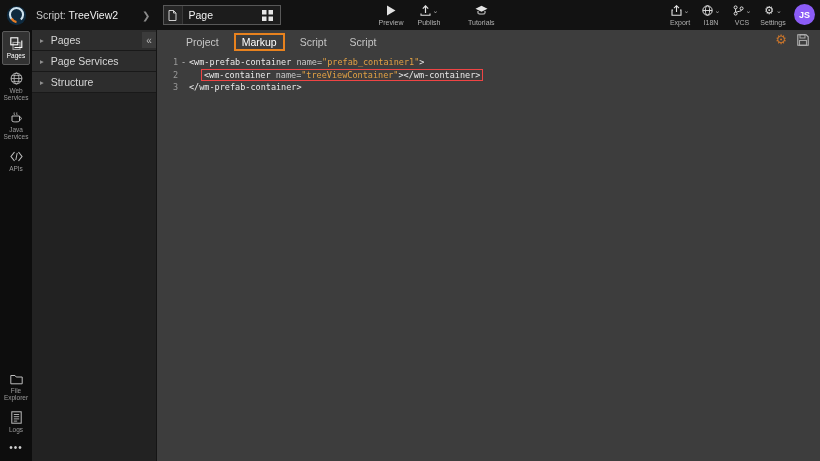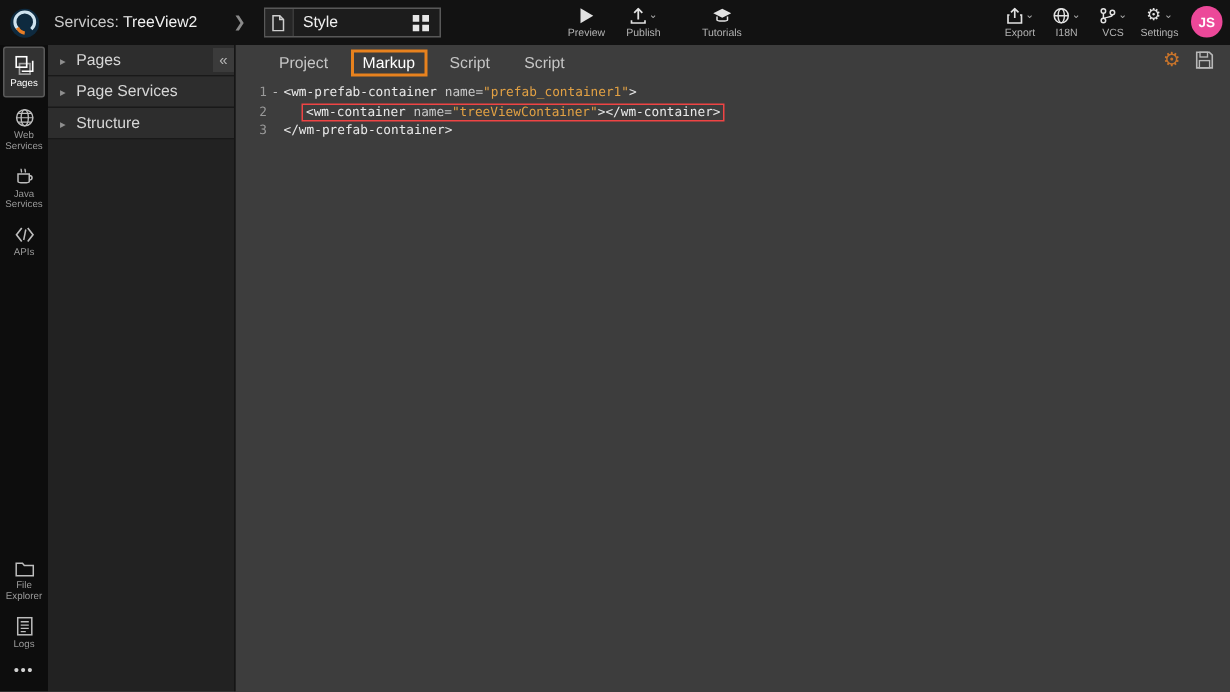--- a/index.html
+++ b/index.html
@@ -27,21 +27,21 @@
   .tb-item { display:flex; flex-direction:column; align-items:center; padding-top:4px; cursor:pointer; min-width:26px; }
   .icon-row { height:13px; display:flex; align-items:center; justify-content:center; }
   .tb-item .lbl { font-size:7px; color:#b2b2b2; margin-top:2px; white-space:nowrap; }
   .caret { font-size:7px; color:#a8a8a8; margin-left:2px; line-height:7px; }
   .mr12 { margin-right:12px; } .mr26 { margin-right:26px; }
 
   .tb-right { position:absolute; right:33px; top:0; height:30px; display:flex; gap:3px; }
   .tb-right .tb-item { width:28px; }
 
   .avatar { position:absolute; right:5px; top:4px; width:21px; height:21px; border-radius:50%;
-            background:#ec4899; color:#fff; font-size:9px; font-weight:bold;
+            background:#8b5cf6; color:#fff; font-size:9px; font-weight:bold;
             display:flex; align-items:center; justify-content:center; cursor:pointer; }
 
   
   .rail { position:absolute; left:0; top:30px; width:32px; height:431px; background:#0d0d0d;
           display:flex; flex-direction:column; z-index:10; }
   .rail-item { display:flex; flex-direction:column; align-items:center; padding:5px 1px 4px; color:#9a9a9a; cursor:pointer; }
   .rail-item svg { margin-bottom:2px; }
   .rail-item .rlbl { font-size:6.5px; line-height:7.5px; text-align:center; color:#9a9a9a; }
   .rail-item.active { background:#323232; border:1px solid #5a5a5a; border-radius:2px; margin:1px 2px 2px; }
   .rail-item.active .rlbl { color:#ffffff; }
@@ -80,32 +80,32 @@
 <body>
 
 <div class="topbar">
   <div class="tb-left">
     <svg class="logo" viewBox="0 0 24 24">
       <circle cx="12" cy="12" r="11" fill="#0e2a3f"></circle>
       <path d="M7 16.5 A7.5 7.5 0 1 1 17 16.5" stroke="#cfe3ef" stroke-width="2.4" fill="none"></path>
       <path d="M6.5 15.5 A7.5 7.5 0 0 0 12 19.5" stroke="#e87d25" stroke-width="2.6" fill="none"></path>
     </svg>
     <div class="project">
-      <span>Services:</span>
+      <span>Script:</span>
       <b>TreeView2</b>
     </div>
     <span class="nav-chevron">❯</span>
     <div class="page-selector">
       <span class="ps-icon">
         <svg width="9" height="11" viewBox="0 0 9 11">
             <path d="M1 0.5 H5.5 L8 3 V10.5 H1 Z" fill="none" stroke="#cfcfcf" stroke-width="1"></path>
             <path d="M5.5 0.5 V3 H8" fill="none" stroke="#cfcfcf" stroke-width="1"></path>
           </svg>
       </span>
-      <span class="ps-value">Style</span>
+      <span class="ps-value">Page</span>
       <span class="ps-grid">
         <svg width="11" height="11" viewBox="0 0 11 11">
           <rect x="0" y="0" width="4.5" height="4.5" fill="#e6e6e6"></rect>
             <rect x="6.5" y="0" width="4.5" height="4.5" fill="#e6e6e6"></rect>
           <rect x="0" y="6.5" width="4.5" height="4.5" fill="#e6e6e6"></rect>
             <rect x="6.5" y="6.5" width="4.5" height="4.5" fill="#e6e6e6"></rect>
         </svg>
       </span>
     </div>
   </div>

